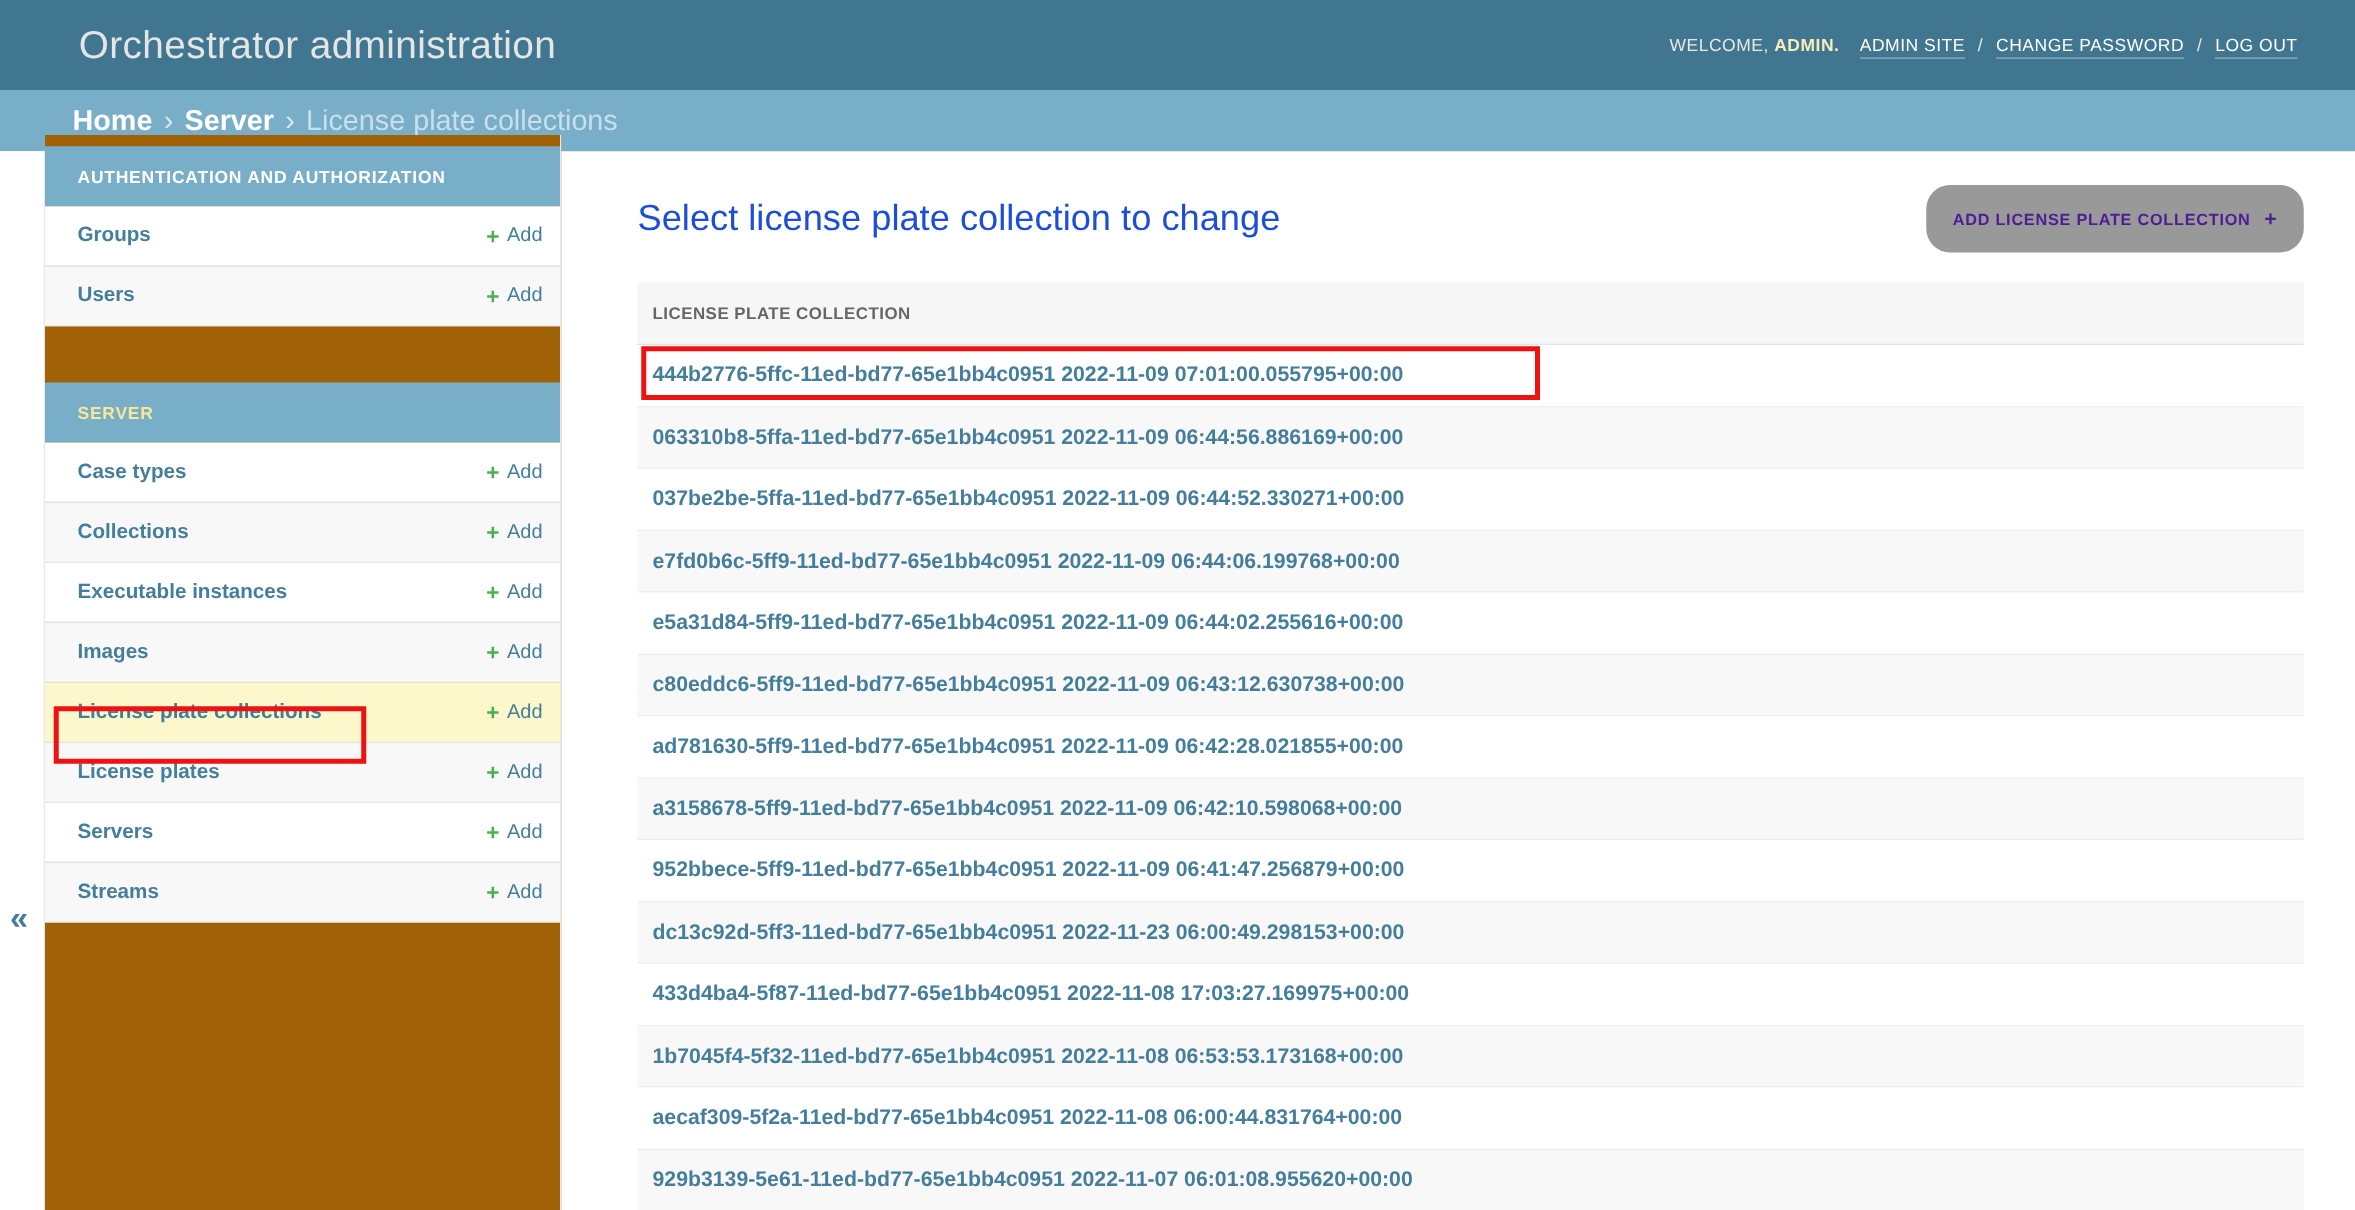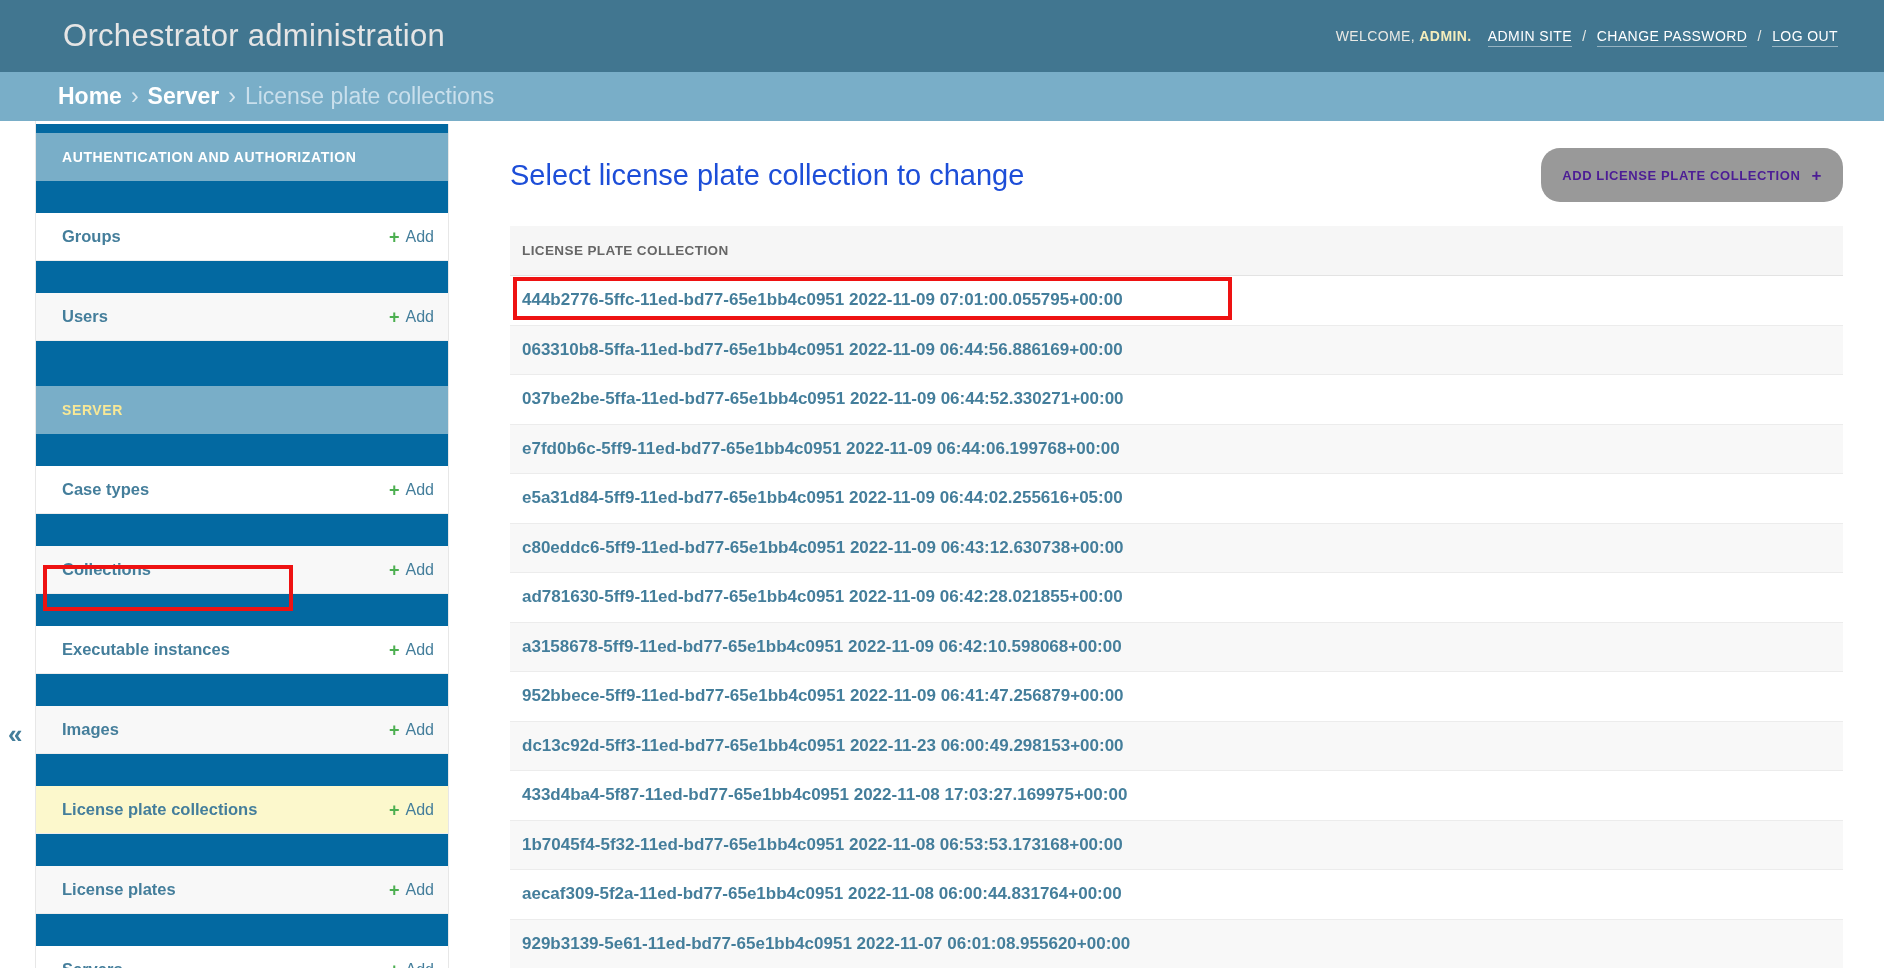--- a/index.html
+++ b/index.html
@@ -22,29 +22,29 @@
   #breadcrumbs a { color:#fff; font-weight:600; text-decoration:none; }
   #breadcrumbs .crumb-sep { margin:0 9px; color:#d8e7f0; }
 
   
   #toggle-strip { position:absolute; left:0; top:121px; bottom:0; width:36px;
                   background:#fff; border-right:1px solid #e7e7e7; }
   .toggle-arrow { position:absolute; left:8px; top:600px; color:#447e9b; font-size:26px;
                   font-weight:700; cursor:pointer; line-height:1; }
 
   
-  #nav-sidebar { position:absolute; left:36px; top:124px; bottom:0; width:413px;
-                 background:#0369a1; border-right:1px solid #e7e7e7; }
+  #nav-sidebar { position:absolute; left:36px; top:108px; bottom:0; width:413px;
+                 background:#a16207; border-right:1px solid #e7e7e7; }
   .nav-module { margin-top:9px; }
   .nav-module.second { margin-top:45px; }
   .nav-caption { height:48px; background:#79aec8; color:#fff; font-size:14px; font-weight:700;
                  letter-spacing:.6px; display:flex; align-items:center; padding-left:26px; }
   .nav-caption.current-app { color:#f8e896; }
   .nav-row { height:48px; display:flex; align-items:center; justify-content:space-between;
-             padding:0 14px 0 26px; border-bottom:1px solid #ededed; background:#fff;margin-top:32px; }
+             padding:0 14px 0 26px; border-bottom:1px solid #ededed; background:#fff; }
   .nav-rows .nav-row:nth-child(even) { background:#f8f8f8; }
   .nav-rows .nav-row.selected { background:#fcf8cc; }
   .model-link { font-size:16.5px; font-weight:700; color:#447e9b; text-decoration:none; }
   .add-link { font-size:16px; color:#447e9b; text-decoration:none; display:flex;
               align-items:center; gap:6px; }
   .plus-icon { color:#4caf50; font-weight:700; font-size:18px; line-height:1; }
 
   
   #main { position:absolute; left:450px; top:121px; right:0; bottom:0;
           padding:0 41px 0 60px; }
@@ -205,21 +205,21 @@
       <div class="trow">
         <a href="#" class="row-link">063310b8-5ffa-11ed-bd77-65e1bb4c0951 2022-11-09 06:44:56.886169+00:00</a>
       </div>
       <div class="trow">
         <a href="#" class="row-link">037be2be-5ffa-11ed-bd77-65e1bb4c0951 2022-11-09 06:44:52.330271+00:00</a>
       </div>
       <div class="trow">
         <a href="#" class="row-link">e7fd0b6c-5ff9-11ed-bd77-65e1bb4c0951 2022-11-09 06:44:06.199768+00:00</a>
       </div>
       <div class="trow">
-        <a href="#" class="row-link">e5a31d84-5ff9-11ed-bd77-65e1bb4c0951 2022-11-09 06:44:02.255616+05:00</a>
+        <a href="#" class="row-link">e5a31d84-5ff9-11ed-bd77-65e1bb4c0951 2022-11-09 06:44:02.255616+00:00</a>
       </div>
       <div class="trow">
         <a href="#" class="row-link">c80eddc6-5ff9-11ed-bd77-65e1bb4c0951 2022-11-09 06:43:12.630738+00:00</a>
       </div>
       <div class="trow">
         <a href="#" class="row-link">ad781630-5ff9-11ed-bd77-65e1bb4c0951 2022-11-09 06:42:28.021855+00:00</a>
       </div>
       <div class="trow">
         <a href="#" class="row-link">a3158678-5ff9-11ed-bd77-65e1bb4c0951 2022-11-09 06:42:10.598068+00:00</a>
       </div>

